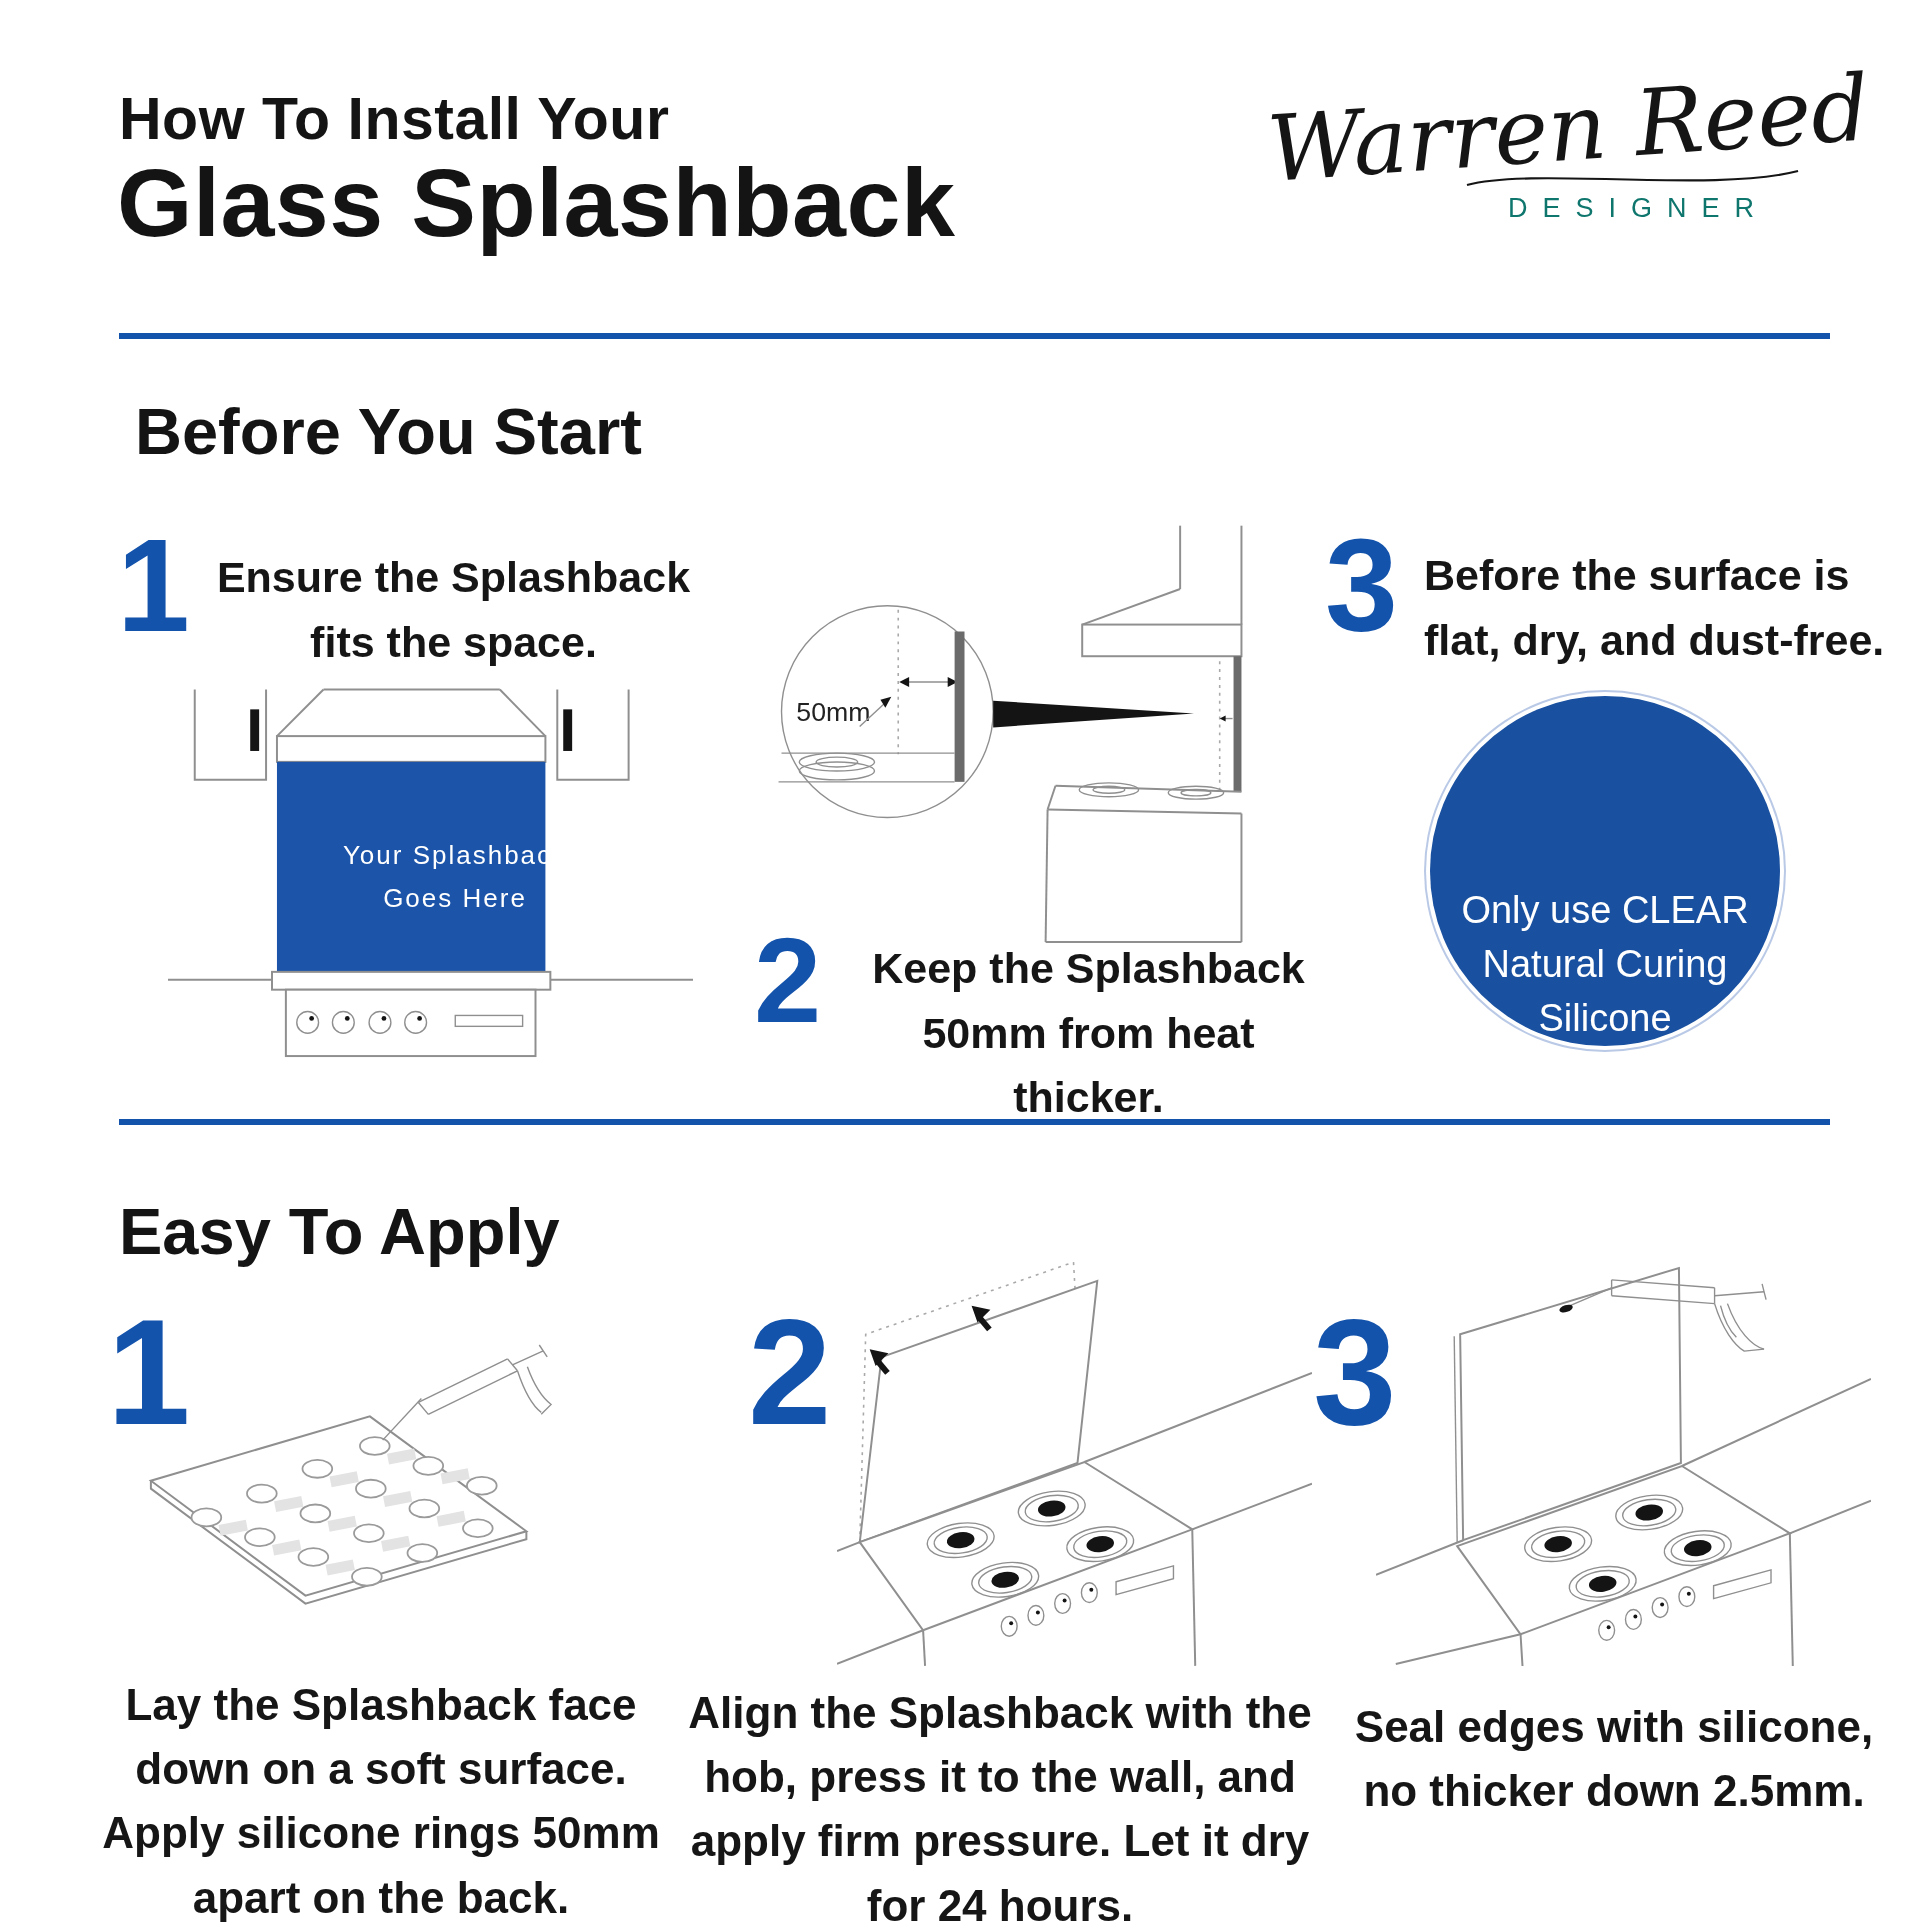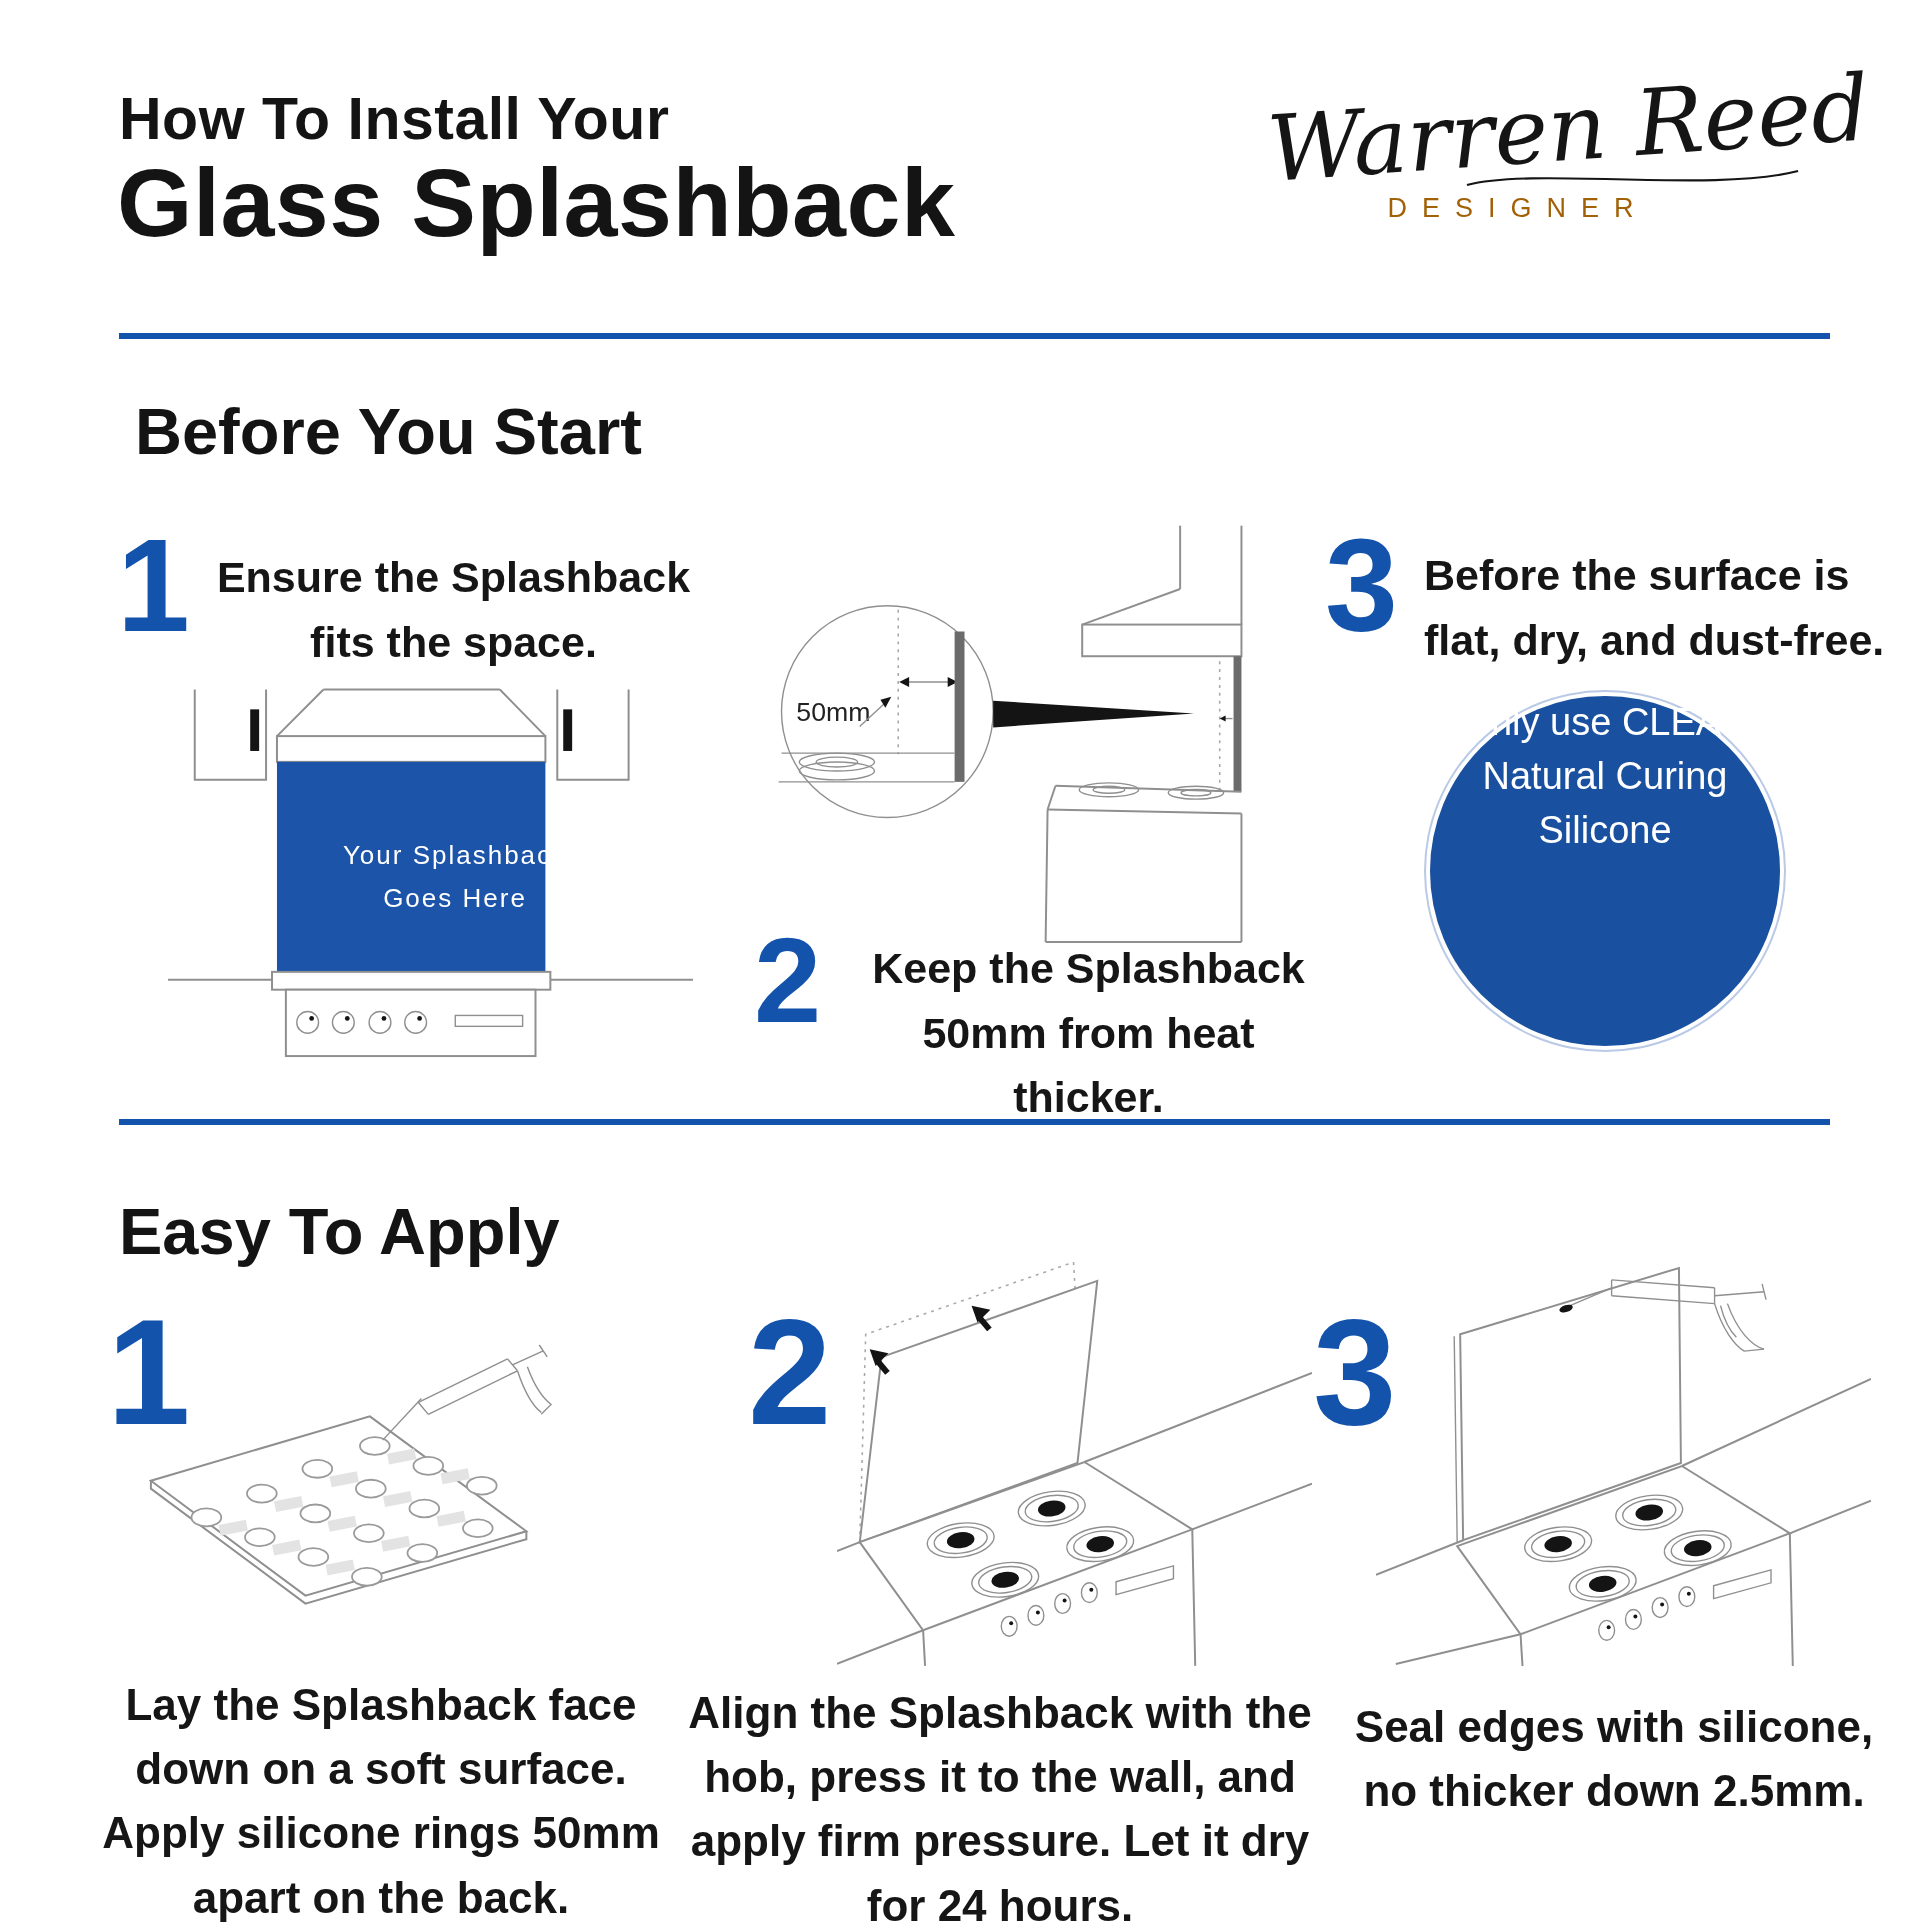--- a/index.html
+++ b/index.html
@@ -15,35 +15,35 @@
   #page{
     position:relative;width:1927px;height:1927px;background:#fff;overflow:hidden;
     font-family:"Liberation Sans","DejaVu Sans",sans-serif;color:var(--text-black);
   }
   .abs{position:absolute;}
   .pretitle{left:119px;top:85px;font-size:59px;font-weight:700;letter-spacing:0.5px;}
   .title{left:117px;top:147px;font-size:97px;font-weight:700;letter-spacing:0.5px;}
   .logo{left:1267px;top:79px;width:569px;text-align:center;}
   .logo-name{font-family:"DejaVu Serif","Liberation Serif",serif;font-style:italic;font-weight:400;
     font-size:91px;white-space:nowrap;transform:rotate(-4deg);display:inline-block;line-height:1.1;color:#151515;}
-  .logo-sub{margin-top:2px;padding-right:67px;font-size:27px;letter-spacing:15px;color:#a16207;font-weight:400;}
+  .logo-sub{margin-top:2px;text-align:right;padding-right:67px;font-size:27px;letter-spacing:15px;color:#0f766e;font-weight:400;}
   .divider{left:119px;width:1711px;height:6px;background:var(--accent-blue);}
   .sec-h{font-size:65px;font-weight:700;}
   .stepnum{color:var(--accent-blue);font-weight:700;line-height:0.85;}
   .num-lg{font-size:131px;}
   .num-xl{font-size:150px;}
   .steptext{font-size:43px;font-weight:700;line-height:1.5;color:#161616;}
   .center{text-align:center;}
   .caption{font-size:44px;font-weight:700;line-height:1.46;color:#161616;text-align:center;}
   .panel-label{color:#ffffff;font-size:26px;letter-spacing:2px;line-height:1.65;text-align:center;font-weight:400;}
   .note-circle{
     left:1430px;top:696px;width:350px;height:350px;border-radius:50%;
     background:var(--circle-blue);
     box-shadow:0 0 0 4px #ffffff,0 0 0 6px #b9c9e6;
-    display:flex;align-items:flex-start;justify-content:center;
+    display:flex;align-items:flex-end;justify-content:center;
   }
   .note-text{width:297px;text-align:center;color:#fff;font-size:38px;line-height:1.42;font-weight:400;}
   
   .ln{stroke:var(--line-gray);fill:none;stroke-width:2;}
   .lnthin{stroke:var(--line-gray);fill:none;stroke-width:1.4;}
   .lnw{stroke:var(--line-gray);fill:#ffffff;stroke-width:2;}
   .dash{stroke:#a9a9a9;fill:none;stroke-width:1.6;stroke-dasharray:3 5;}
   .blk{fill:#141414;stroke:none;}
   .darkbar{fill:var(--dark-gray);stroke:none;}
   .patch{fill:var(--patch-gray);stroke:none;}

